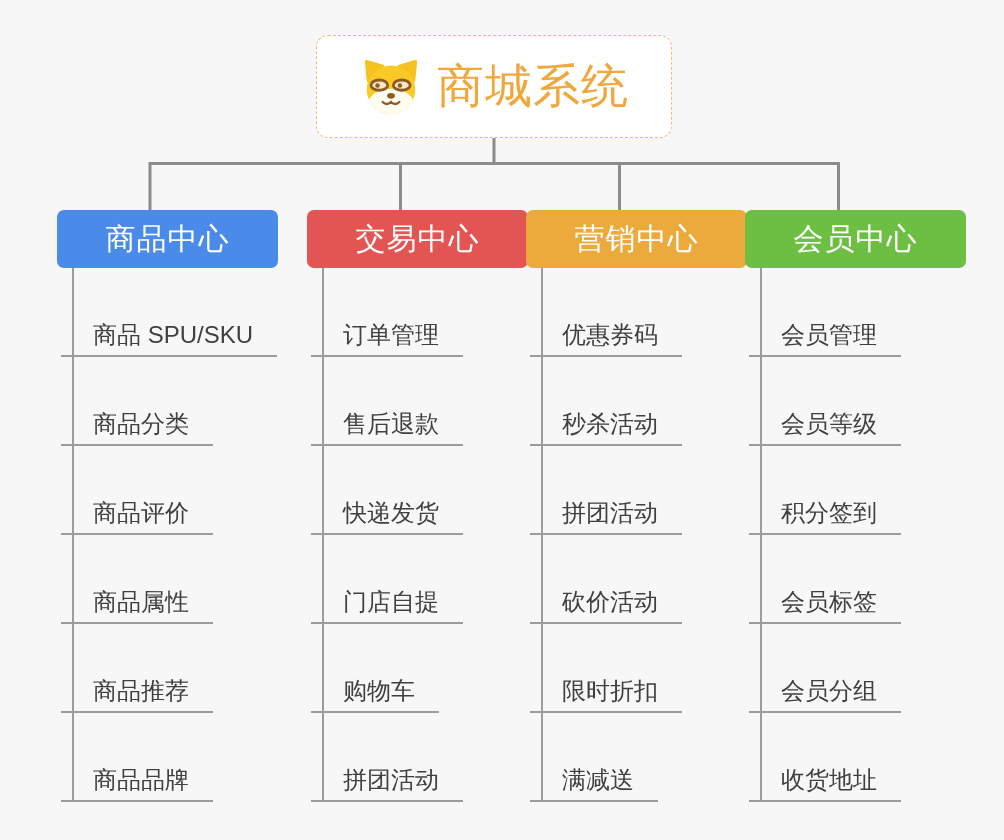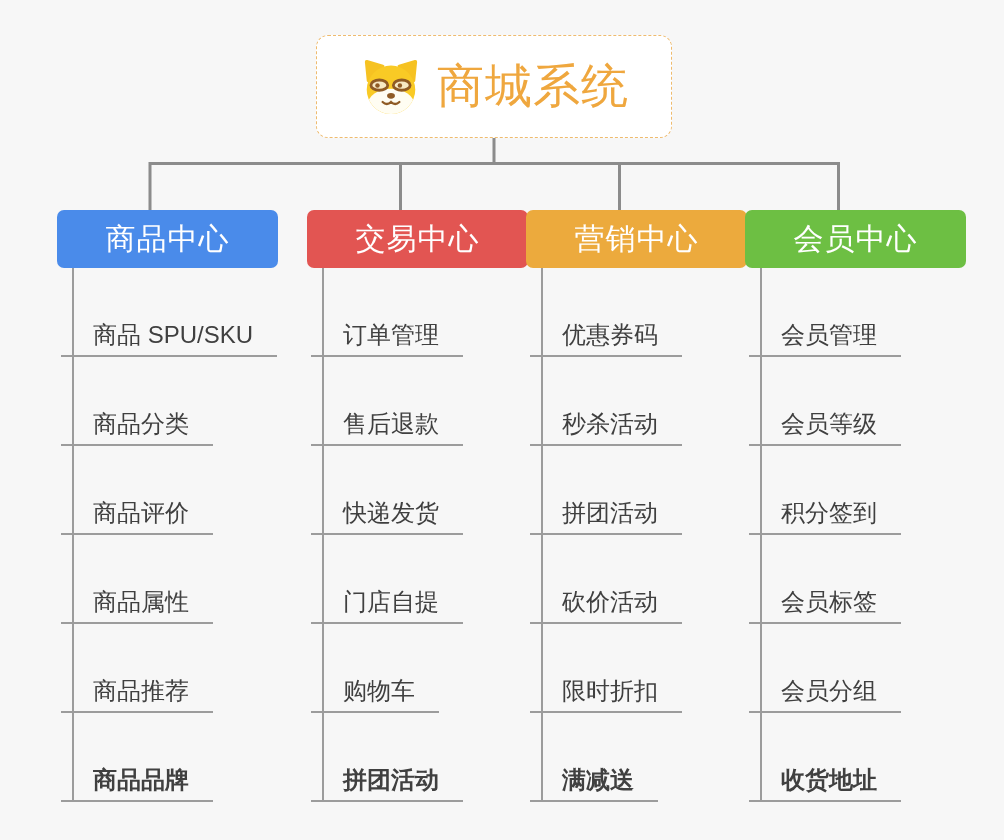--- a/index.html
+++ b/index.html
@@ -85,21 +85,21 @@
     font-size: 24px;
     color: #404040;
     white-space: nowrap;
     cursor: pointer;
   }
   .leaf-1 { top: 105px; }
   .leaf-2 { top: 194px; }
   .leaf-3 { top: 283px; }
   .leaf-4 { top: 372px; }
   .leaf-5 { top: 461px; }
-  .leaf-6 { top: 550px; font-weight: bold; }
+  .leaf-6 { top: 550px; }
   .branch-1 { left: 57px; }
   .branch-2 { left: 307px; }
   .branch-3 { left: 526px; }
   .branch-4 { left: 745px; }
 </style>
 </head>
 <body>
 
 <div class="canvas">
 

